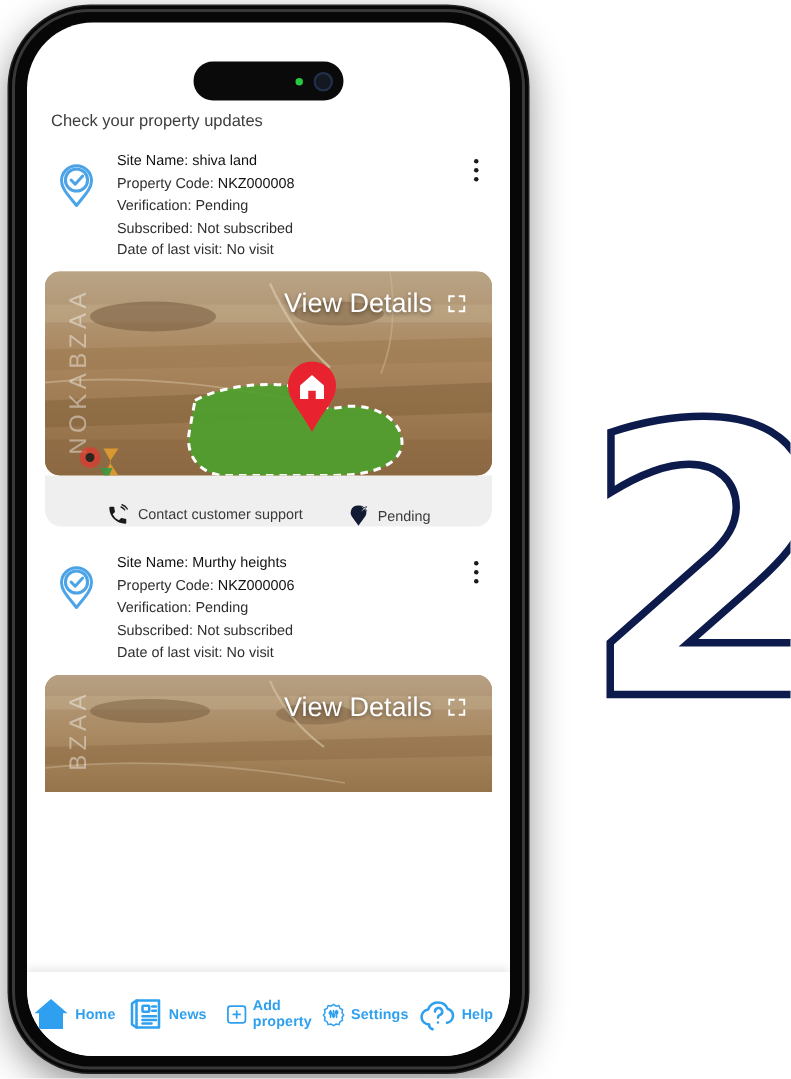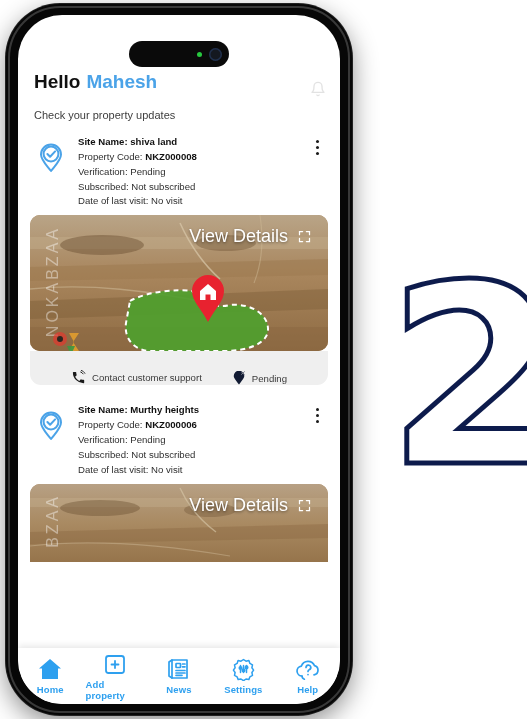--- a/index.html
+++ b/index.html
@@ -58,21 +58,21 @@
   .alert-txt{font-size:9.3px;font-weight:700;color:#1a1a1a;line-height:1.45;letter-spacing:.1px;}
 
   .subhead{margin:16px 0 6px 16px;font-size:11px;color:#3d3d3d;}
 
   
   .card{margin:10px 12px 0 12px;position:relative;}
   .card-info{display:flex;gap:10px;padding:4px 4px 6px 4px;}
   .pin-ico{flex:0 0 auto;width:34px;height:34px;margin-top:4px;}
   .info-lines{font-size:9.6px;color:#2f2f2f;line-height:1.55;}
   .info-lines .ln{white-space:nowrap;}
-  .info-lines b{color:#111;font-weight:700;}
+  .info-lines b{color:#111;font-weight:400;}
   .dots{position:absolute;right:6px;top:6px;display:flex;flex-direction:column;
         gap:3px;align-items:center;cursor:pointer;padding:3px;}
   .dots span{width:3px;height:3px;border-radius:50%;background:#1a1a1a;}
 
   
   .media{position:relative;height:136px;border-radius:10px;overflow:hidden;
          background:#a9865c;}
   .media.short{height:78px;border-radius:10px 10px 0 0;}
   .media .aerial{position:absolute;inset:0;}
   .wm{position:absolute;left:14px;bottom:14px;color:rgba(255,255,255,.42);
@@ -91,49 +91,40 @@
              cursor:pointer;}
   .foot-item svg{flex:0 0 auto;}
 
   
   #navbar{
     position:absolute;left:0;right:0;bottom:0;height:56px;background:#fff;z-index:8;
     display:flex;align-items:center;justify-content:space-around;
     box-shadow:0 -2px 7px rgba(0,0,0,.10);
     border-radius:0 0 44px 44px;
   }
-  .nav-item{display:flex;flex-direction:column;align-items:center;gap:3px;cursor:pointer;
+  .nav-item{display:flex;align-items:center;gap:3px;cursor:pointer;
             width:58px;}
   .nav-item .lbl{font-size:9.5px;font-weight:700;color:#2ea0ef;letter-spacing:.1px;}
   .nav-item svg{display:block;}
 </style>
 </head>
 <body>
 
 <div id="bg-numeral">2</div>
 
 <div id="phone">
   <div id="screen">
 
     <div id="island">
       <div class="island-dot"></div>
       <div class="island-cam"></div>
     </div>
 
     <div id="content">
 
-      <div style="position:relative;">
-        <div class="greet">
-          <span>Hello</span><span class="name">Mahesh</span>
-        </div>
-        <svg class="notif-ico" viewBox="0 0 24 24" fill="none" stroke="#9a9a9a" stroke-width="2" stroke-linecap="round" stroke-linejoin="round">
-          <path d="M18 8a6 6 0 1 0-12 0c0 7-3 9-3 9h18s-3-2-3-9"></path>
-          <path d="M13.7 21a2 2 0 0 1-3.4 0"></path>
-        </svg>
-      </div>
 
 
       <div class="subhead">Check your property updates</div>
 
       <div class="card">
         <div class="dots">
           <span></span>
           <span></span>
           <span></span>
         </div>
@@ -282,35 +273,35 @@
     <div id="navbar">
 
       <div class="nav-item">
         <svg width="26" height="24" viewBox="0 0 26 24">
           <path d="M13 2 2 11.5h3V22h16V11.5h3z" fill="#2ea0ef"></path>
         </svg>
         <span class="lbl">Home</span>
       </div>
 
       <div class="nav-item">
-        <svg width="24" height="24" viewBox="0 0 24 24" fill="none" stroke="#2ea0ef" stroke-width="1.8" stroke-linecap="round">
-          <rect x="3" y="4" width="18" height="17" rx="2.5"></rect>
-          <path d="M12 9v7M8.5 12.5h7"></path>
-        </svg>
-        <span class="lbl">Add property</span>
-      </div>
-
-      <div class="nav-item">
         <svg width="24" height="24" viewBox="0 0 24 24" fill="none" stroke="#2ea0ef" stroke-width="1.7" stroke-linecap="round" stroke-linejoin="round">
           <path d="M5 3h15v18H5z"></path>
             <path d="M5 3 2 5v14l3 2"></path>
           <rect x="9" y="6.5" width="4.5" height="4" rx=".6"></rect>
           <path d="M15.5 7h2.5M15.5 9.8h2.5M9 13.5h9M9 16h9M9 18.3h6"></path>
         </svg>
         <span class="lbl">News</span>
+      </div>
+
+      <div class="nav-item">
+        <svg width="24" height="24" viewBox="0 0 24 24" fill="none" stroke="#2ea0ef" stroke-width="1.8" stroke-linecap="round">
+          <rect x="3" y="4" width="18" height="17" rx="2.5"></rect>
+          <path d="M12 9v7M8.5 12.5h7"></path>
+        </svg>
+        <span class="lbl">Add property</span>
       </div>
 
       <div class="nav-item">
         <svg width="25" height="24" viewBox="0 0 25 24" fill="none" stroke="#2ea0ef" stroke-width="1.5" stroke-linecap="round" stroke-linejoin="round">
           <path d="M12.5 2.5 15 4.2l2.9-.6 1 2.8 2.6 1.4-.6 2.9 1.7 2.4-1.7 2.4.6 2.9-2.6 1.4-1 2.8-2.9-.6-2.5 1.7-2.5-1.7-2.9.6-1-2.8-2.6-1.4.6-2.9L2.4 13.1 4.1 10.7l-.6-2.9L6.1 6.4l1-2.8 2.9.6z"></path>
           <path d="M9.5 8.5v7M12.5 8.5v7M15.5 8.5v7"></path>
           <circle cx="9.5" cy="11" r="1.3"></circle>
             <circle cx="12.5" cy="13.4" r="1.3"></circle>
             <circle cx="15.5" cy="10.4" r="1.3"></circle>
         </svg>

